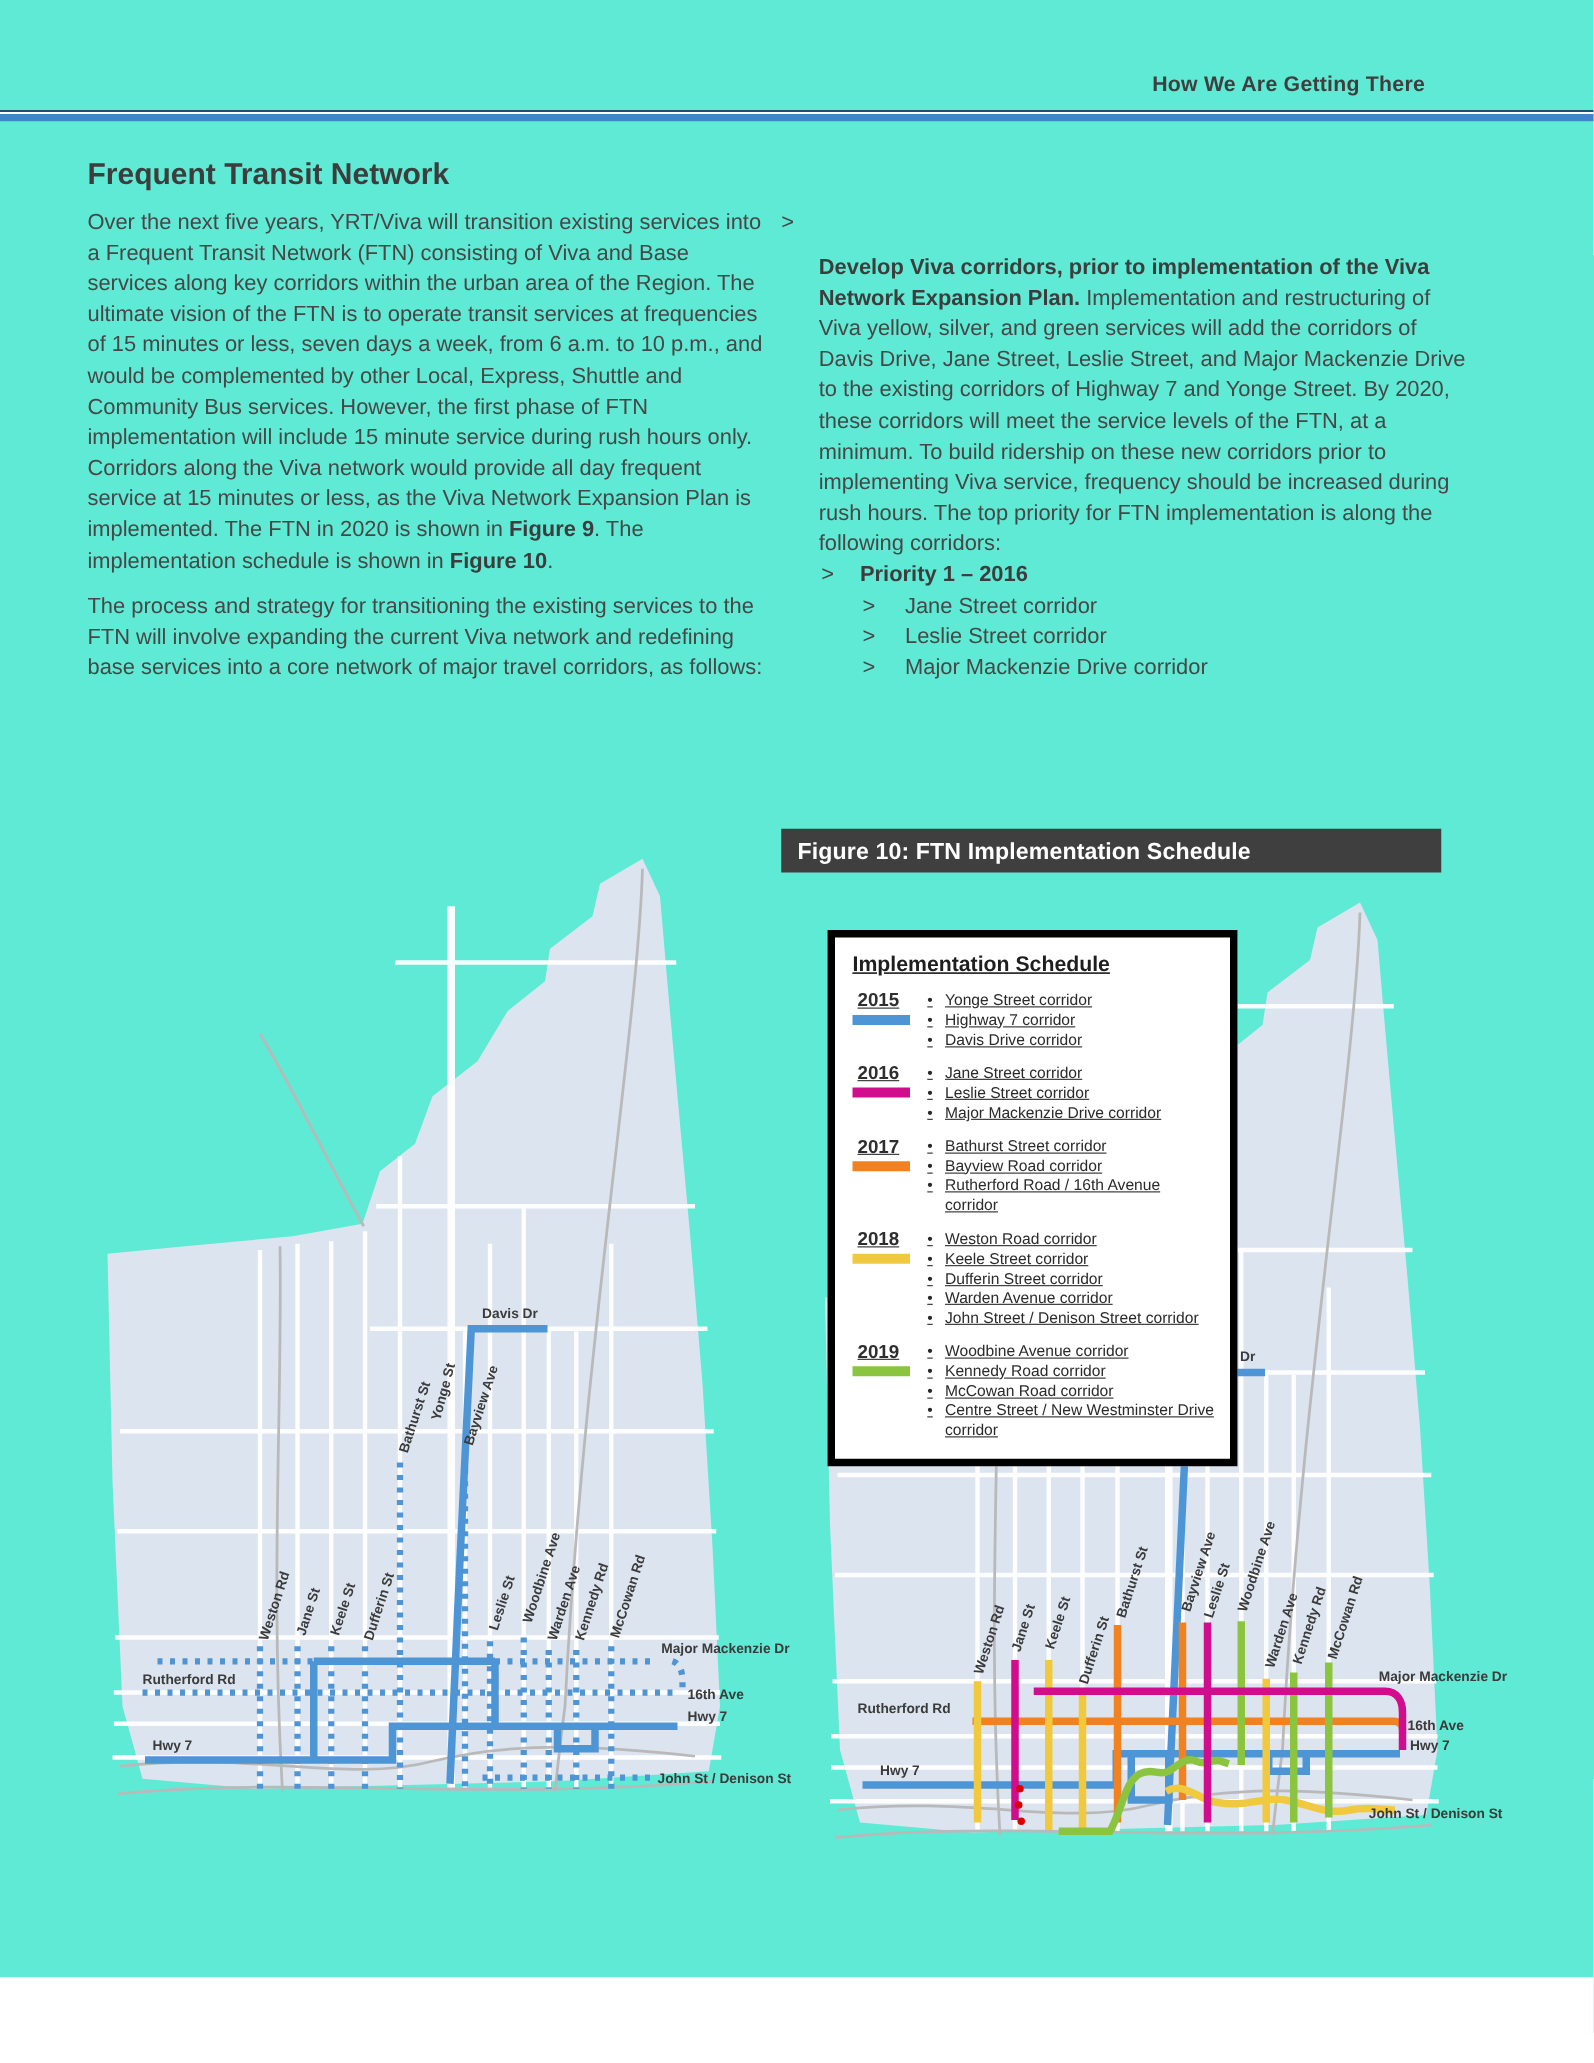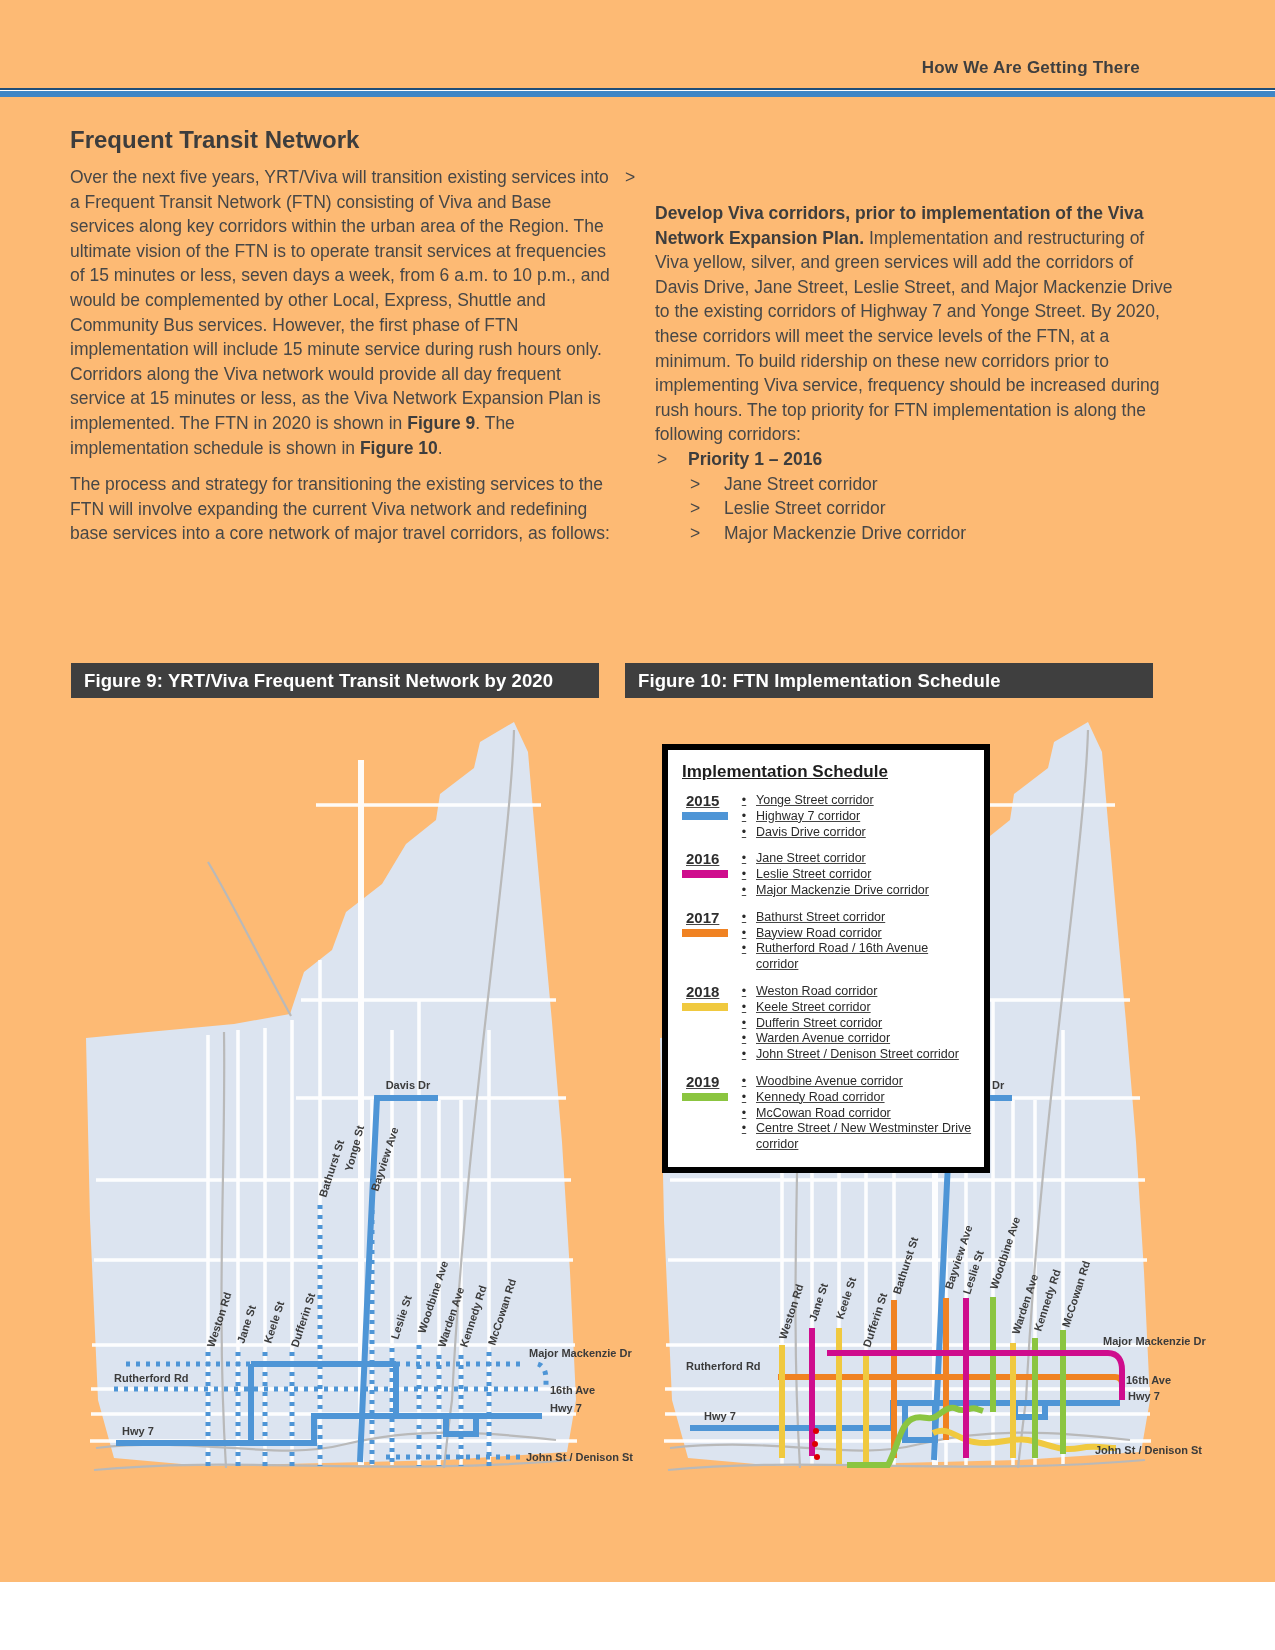--- a/index.html
+++ b/index.html
@@ -1,17 +1,17 @@
 <!DOCTYPE html>
 <html><head>
 <meta charset="utf-8">
 <style>
   html,body{margin:0;padding:0;background:#ffffff;}
   .page{
-    position:relative; width:1275px; height:1582px; background:#fdba74;
+    position:relative; width:1275px; height:1582px; background:#5eead4;
     font-family:"Liberation Sans", sans-serif; color:#454545; overflow:hidden;
   }
   
   .hdr{position:absolute; top:58px; left:0; width:1275px; text-align:right; padding-right:135px; box-sizing:border-box;
        font-size:17px; font-weight:bold; color:#3f3f3f; letter-spacing:.2px;}
   .rule{position:absolute; top:88px; left:0; width:1275px; height:9px;
         background:linear-gradient(#1f4e79 0 2px,#ffffff 2px 3px,#3e86c6 3px 100%);}
   
   .title{position:absolute; left:70px; top:126px; font-size:24px; font-weight:bold; color:#3d3d3d;}
   .col{position:absolute; top:165px; font-size:17.5px; line-height:24.6px; color:#474747;}
@@ -89,21 +89,20 @@
           <span>Leslie Street corridor</span>
         </div>
         <div class="sub">
           <span class="m">&gt;</span>
           <span>Major Mackenzie Drive corridor</span>
         </div>
       </div>
   </div>
 
   <div class="fig fig9">
-    <div class="fig-header">Figure 9: YRT/Viva Frequent Transit Network by 2020</div>
     <div class="map-area">
       <svg class="map" viewBox="0 0 540 780">
         <polygon points="0,338 62,332 148,324 204,314 218,272 246,250 260,212 296,184 320,144 350,120 354,94 388,68 394,42 428,22 442,52 448,122 456,212 466,322 476,442 484,572 490,700 481,752 360,760 118,766 28,758 12,700 4,520" fill="#dce4f0"></polygon>
         <g stroke="#ffffff" stroke-width="3.5" fill="none" opacity="0.95">
           <path d="M122,335 V765 M152,330 V765 M179,328 V765 M206,320 V765 M234,260 V765 M286,400 V765 M306,330 V765 M333,300 V765 M353,400 V765 M375,400 V765 M403,330 V765"></path>
           <path d="M275,60 V765" stroke-width="6"></path>
           <path d="M230,105 H455 M215,300 H470 M210,398 H480 M10,480 H485 M8,560 H487 M6,645 H489 M5,689 H490 M5,714 H490 M4,741 H491"></path>
         </g>
         <g stroke="#b9b9b9" stroke-width="2.2" fill="none">
           <path d="M138,332 C140,460 130,600 140,768"></path>

